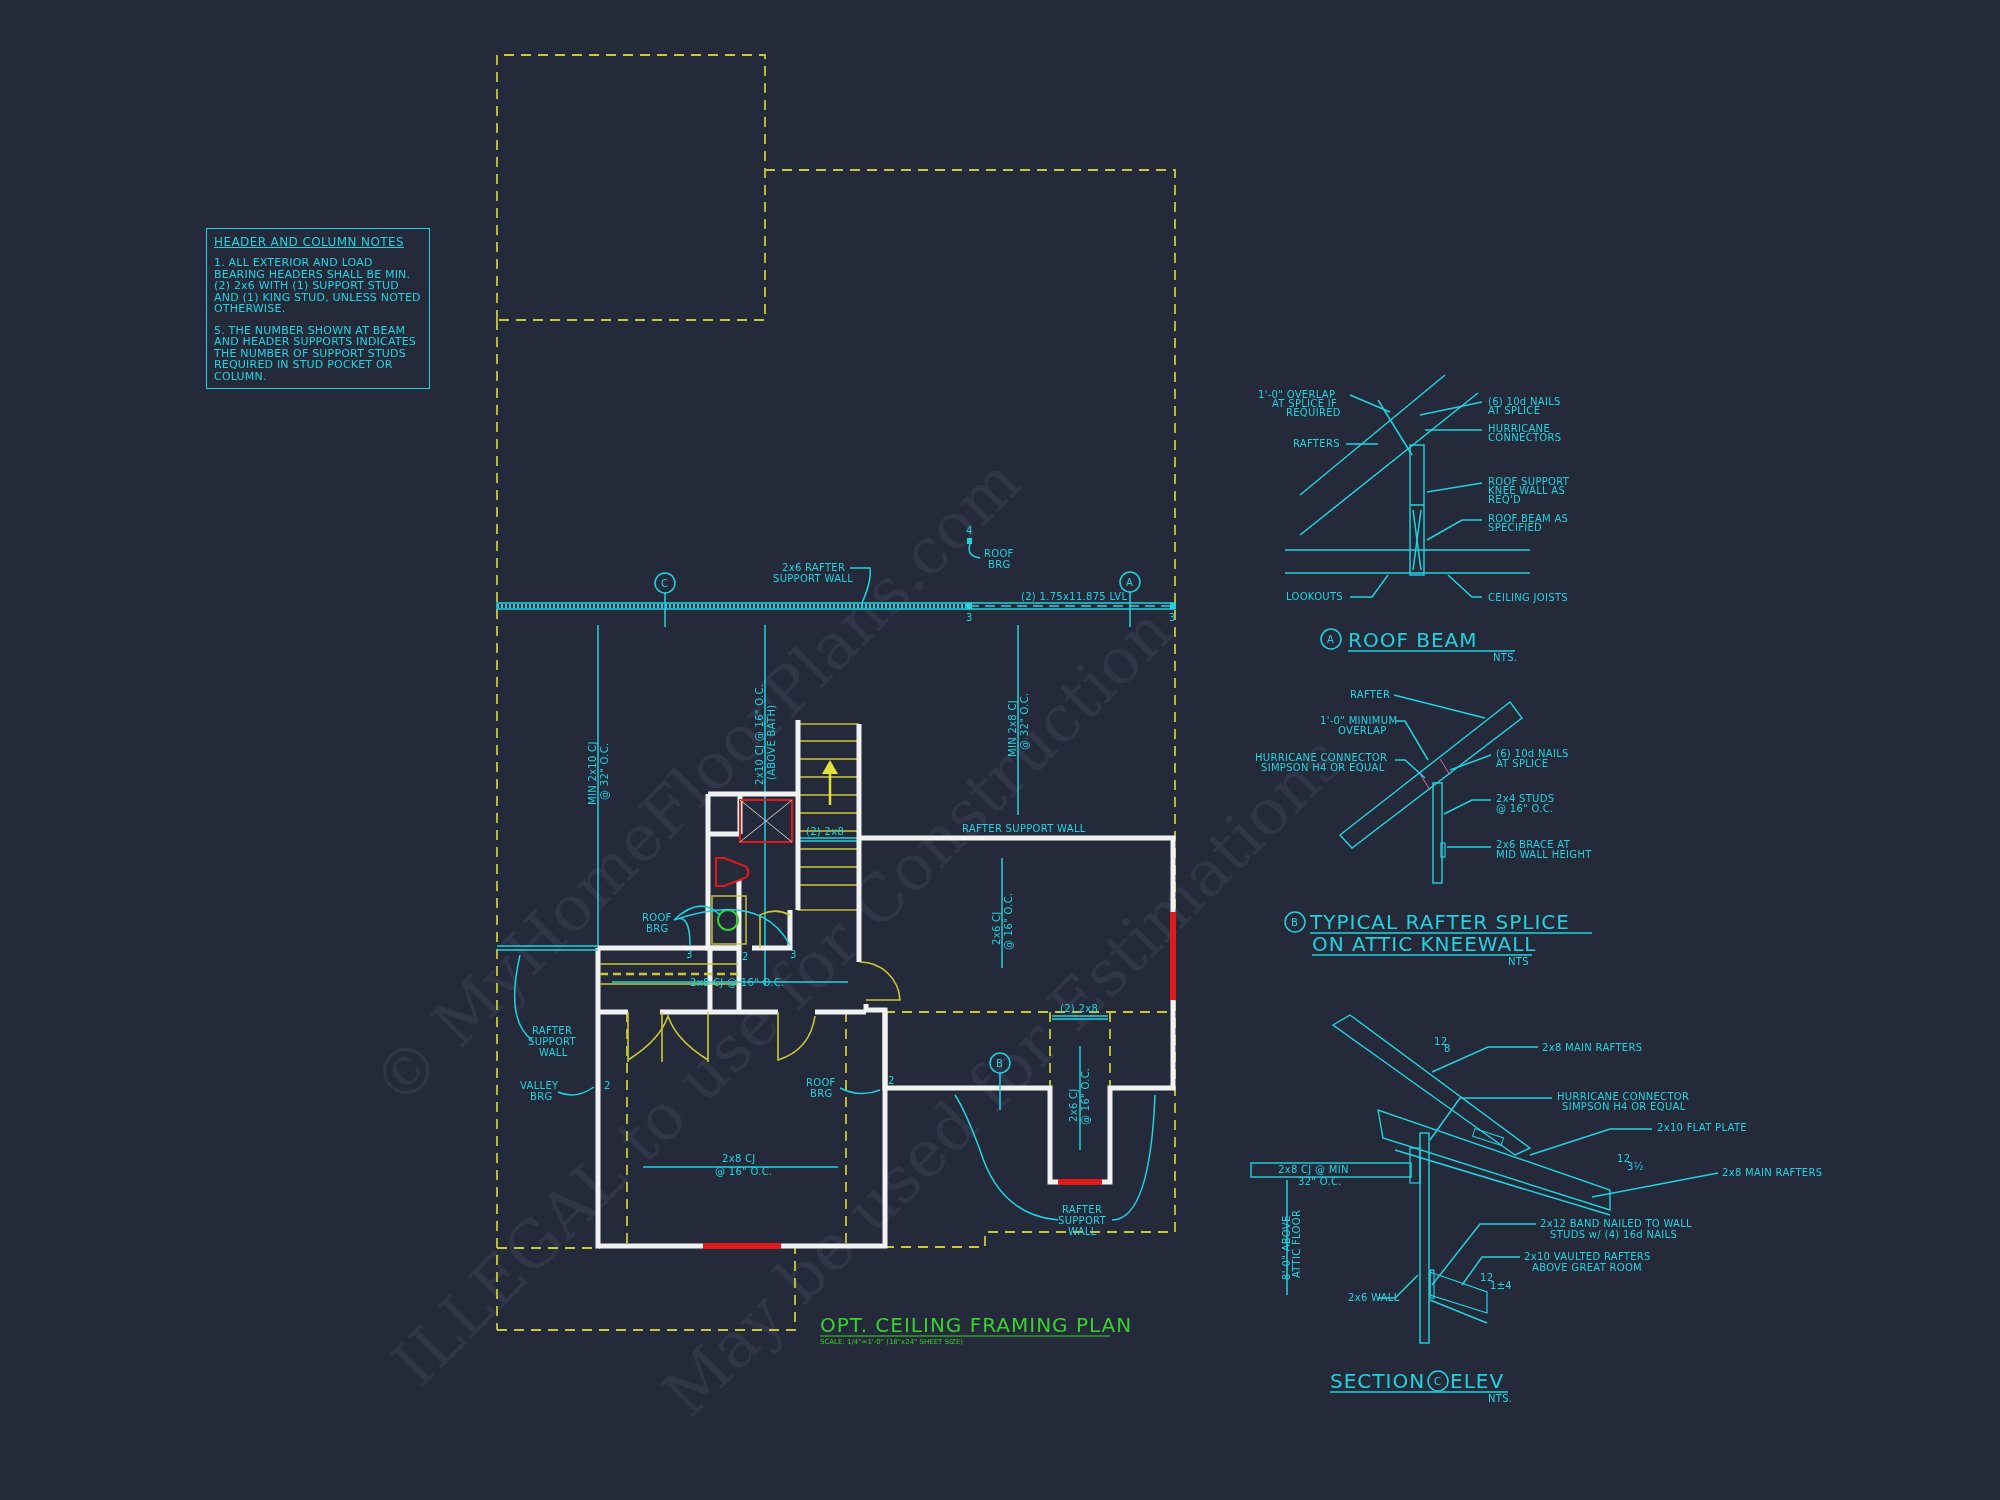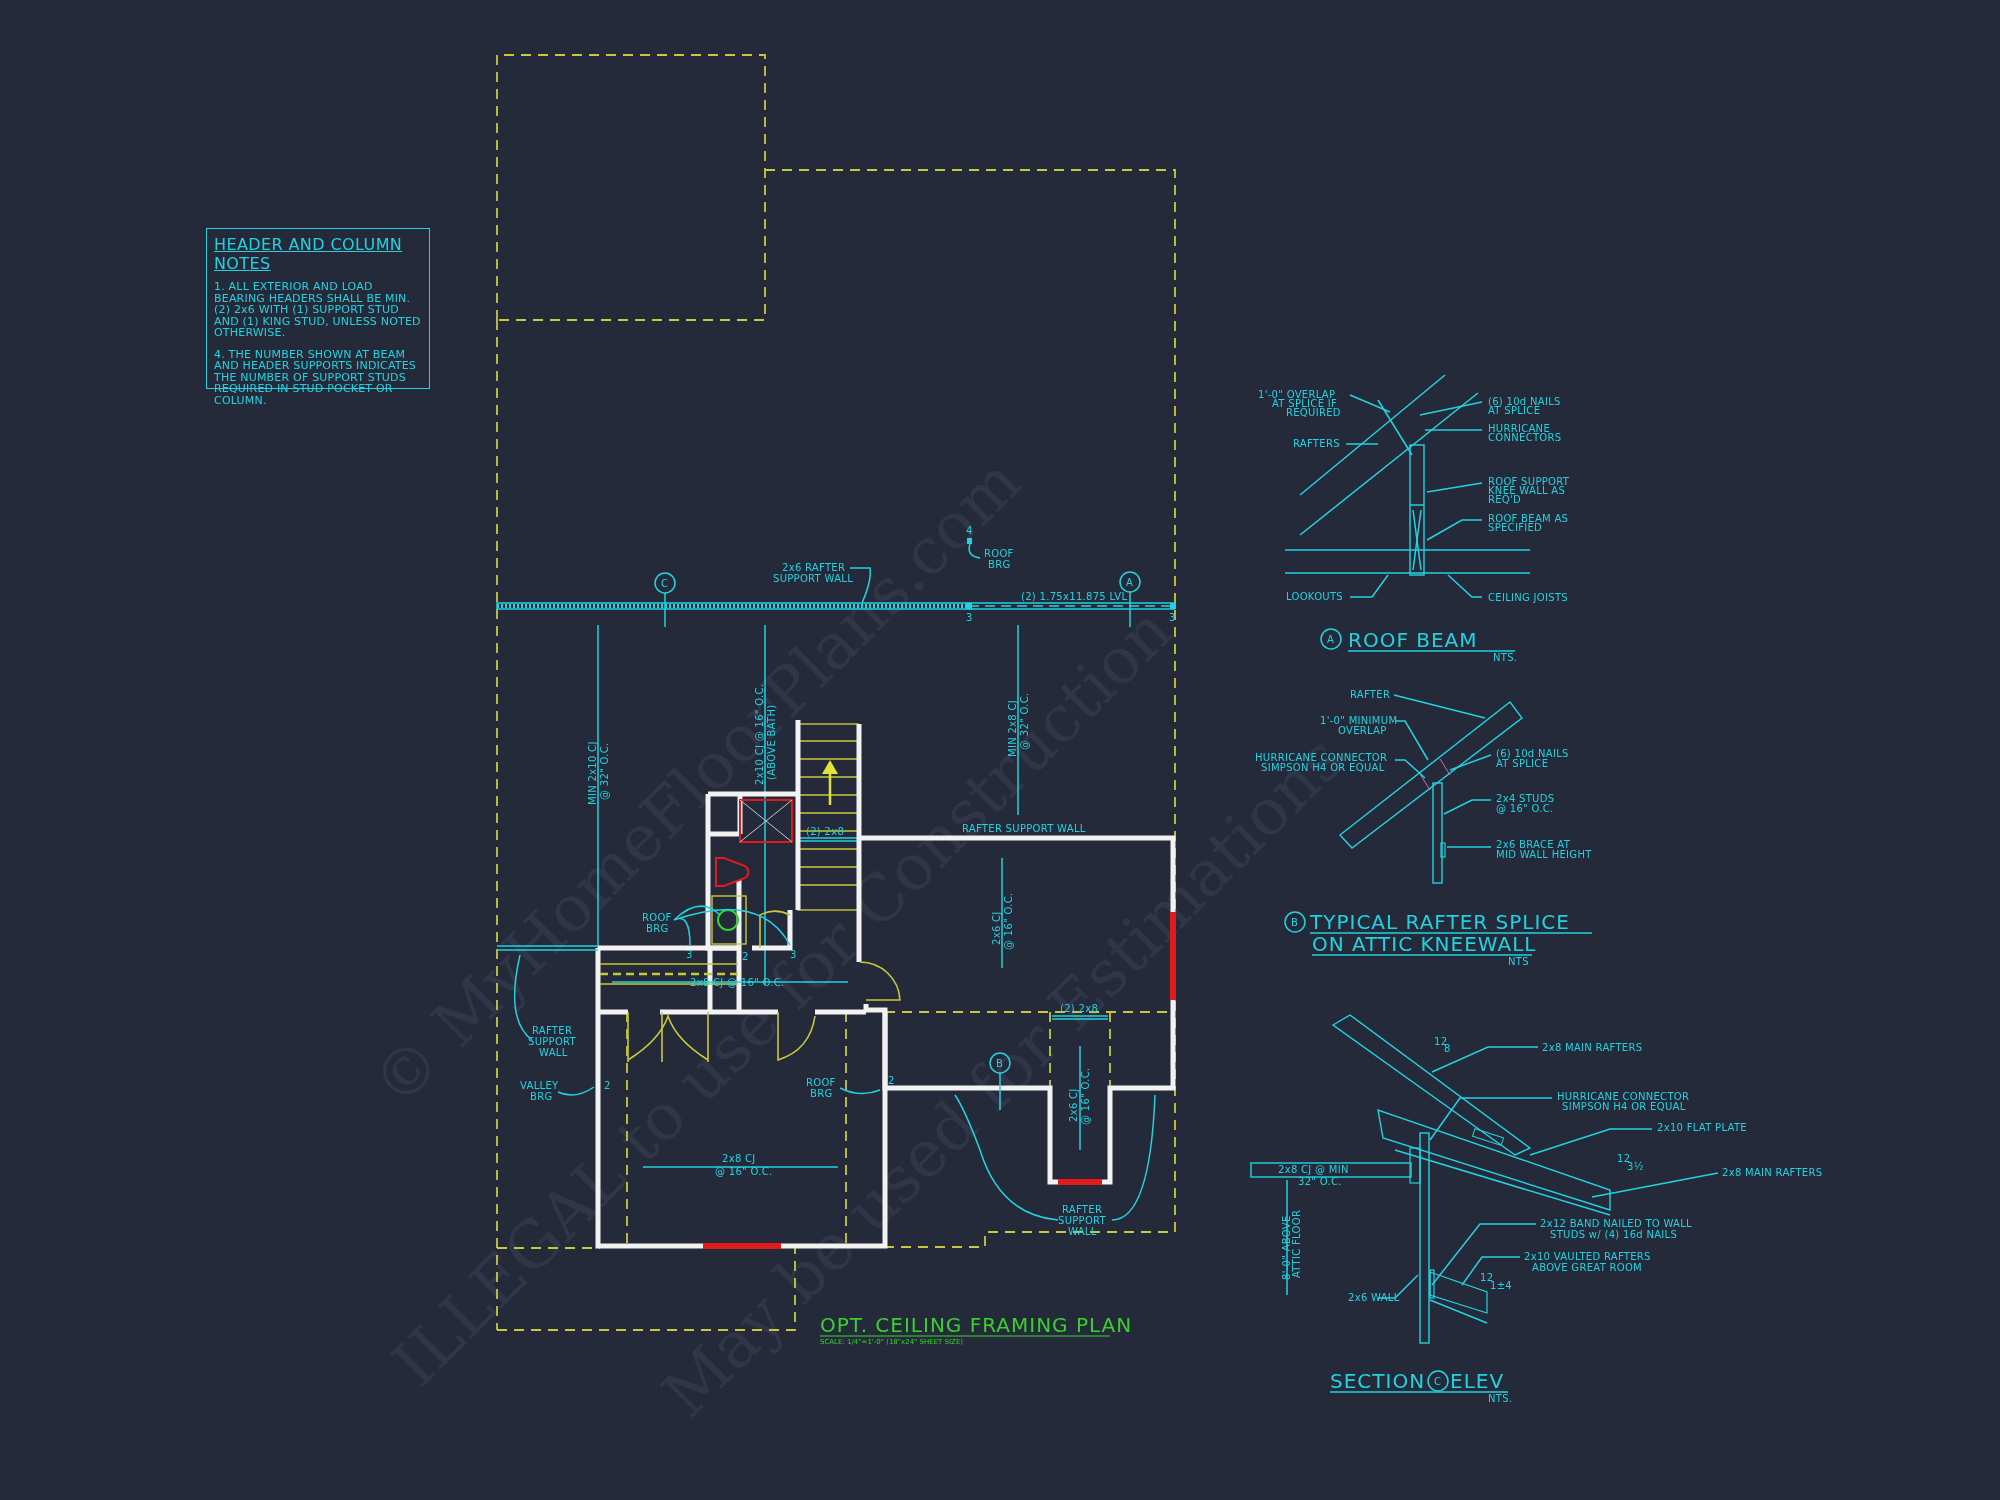--- a/index.html
+++ b/index.html
@@ -9,30 +9,30 @@
   .tl{font-family:"DejaVu Sans",sans-serif;fill:#22d3df;font-size:20px;letter-spacing:1px;}
   .tg{font-family:"DejaVu Sans",sans-serif;fill:#39d12e;font-size:20px;letter-spacing:1px;}
   .tgs{font-family:"DejaVu Sans",sans-serif;fill:#39d12e;font-size:7px;}
   .wm{font-family:"DejaVu Serif",serif;fill:#3a4052;font-size:64px;opacity:0.55;}
   .cy{stroke:#22d3df;fill:none;stroke-width:1.5;}
   .yl{stroke:#c9c83a;fill:none;stroke-width:1.6;}
   .yd{stroke:#c9c83a;fill:none;stroke-width:1.8;stroke-dasharray:10,7;}
   .wall{stroke:#f2f2f2;fill:none;stroke-width:5;}
   .red{stroke:#e11b1b;stroke-width:6;}
   .notes{position:absolute;left:206px;top:228px;width:224px;height:161px;border:1.5px solid #22d3df;box-sizing:border-box;padding:6px 7px;color:#22d3df;font-family:"DejaVu Sans",sans-serif;}
-  .notes .h{font-size:16px;text-decoration:underline;margin-bottom:8px;letter-spacing:0.4px;}
+  .notes .h{font-size:12px;text-decoration:underline;margin-bottom:8px;letter-spacing:0.4px;}
   .notes .p{font-size:11px;line-height:11.5px;margin-bottom:10px;letter-spacing:0.2px;}
 </style>
 </head>
 <body>
 
 <div class="notes">
   <div class="h">HEADER AND COLUMN NOTES</div>
   <div class="p">1. ALL EXTERIOR AND LOAD BEARING HEADERS SHALL BE MIN. (2) 2x6 WITH (1) SUPPORT STUD AND (1) KING STUD, UNLESS NOTED OTHERWISE.</div>
-  <div class="p">4. THE NUMBER SHOWN AT BEAM AND HEADER SUPPORTS INDICATES THE NUMBER OF SUPPORT STUDS REQUIRED IN STUD POCKET OR COLUMN.</div>
+  <div class="p">5. THE NUMBER SHOWN AT BEAM AND HEADER SUPPORTS INDICATES THE NUMBER OF SUPPORT STUDS REQUIRED IN STUD POCKET OR COLUMN.</div>
 </div>
 
 <svg width="2000" height="1500" viewBox="0 0 2000 1500">
 
   <g>
     <text class="wm" transform="translate(400,1110) rotate(-45)">© MyHomeFloorPlans.com</text>
     <text class="wm" transform="translate(420,1390) rotate(-45)">ILLEGAL to use for Construction</text>
     <text class="wm" transform="translate(690,1420) rotate(-45)">May be used for Estimations</text>
   </g>
 

